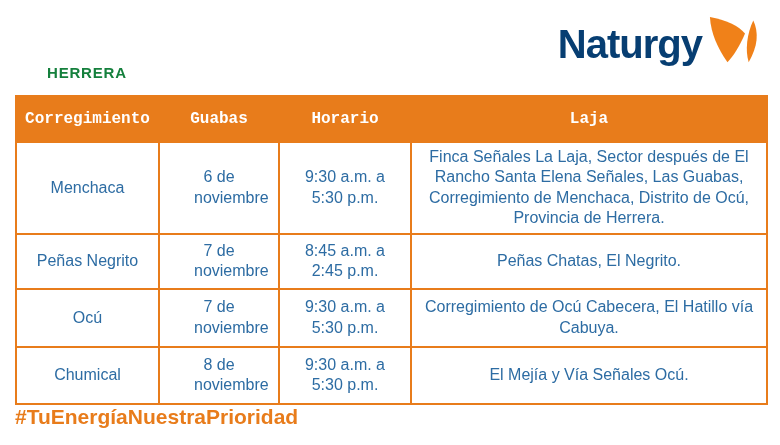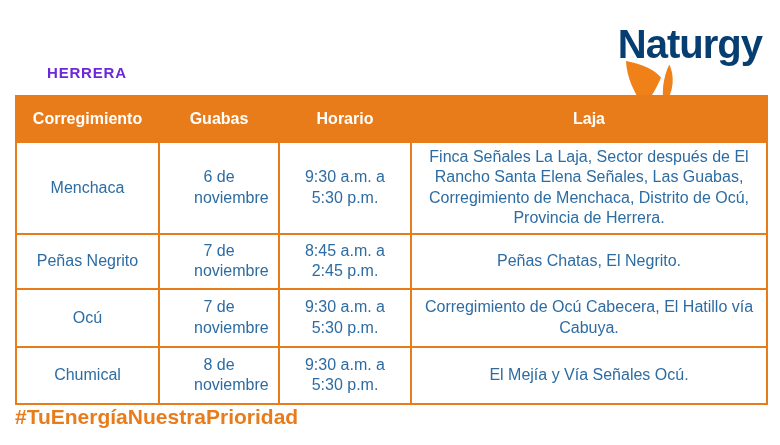--- a/index.html
+++ b/index.html
@@ -6,41 +6,42 @@
   body{
     width:780px;height:445px;
     background:#ffffff;
     font-family:"Liberation Sans", sans-serif;
     position:relative;
     overflow:hidden;
   }
   .region-title{
     position:absolute;left:47px;top:64px;
     font-size:15px;font-weight:bold;letter-spacing:.8px;
-    color:#6d28d9;
+    color:#15803d;
   }
   .logo{
     position:absolute;top:22px;right:18px;
-    display:flex;align-items:flex-start;flex-direction:column;
+    display:flex;align-items:flex-start;
   }
   .logo-text{
     font-size:40px;font-weight:bold;color:#073e72;
     letter-spacing:-1px;line-height:44px;
   }
   .logo-icon{width:58px;height:48px;margin-left:2px;margin-top:-6px;}
   .schedule-table{
     position:absolute;left:15px;top:95px;
     border-collapse:collapse;table-layout:fixed;
     width:751px;
   }
   .schedule-table th{
     background:#e87c1b;color:#ffffff;
     font-size:16px;font-weight:bold;
     height:42px;text-align:center;vertical-align:middle;
     border:2px solid #e87c1b;
+    font-family:Liberation Mono, monospace;
   }
   .schedule-table td{
     border:2px solid #e87c1b;
     background:#ffffff;
     color:#2d6ca3;
     font-size:16px;line-height:1.28;
     text-align:center;vertical-align:middle;
     padding:4px 8px;box-sizing:border-box;
   }
   .schedule-table td.col-fecha{padding:4px 34px;}

